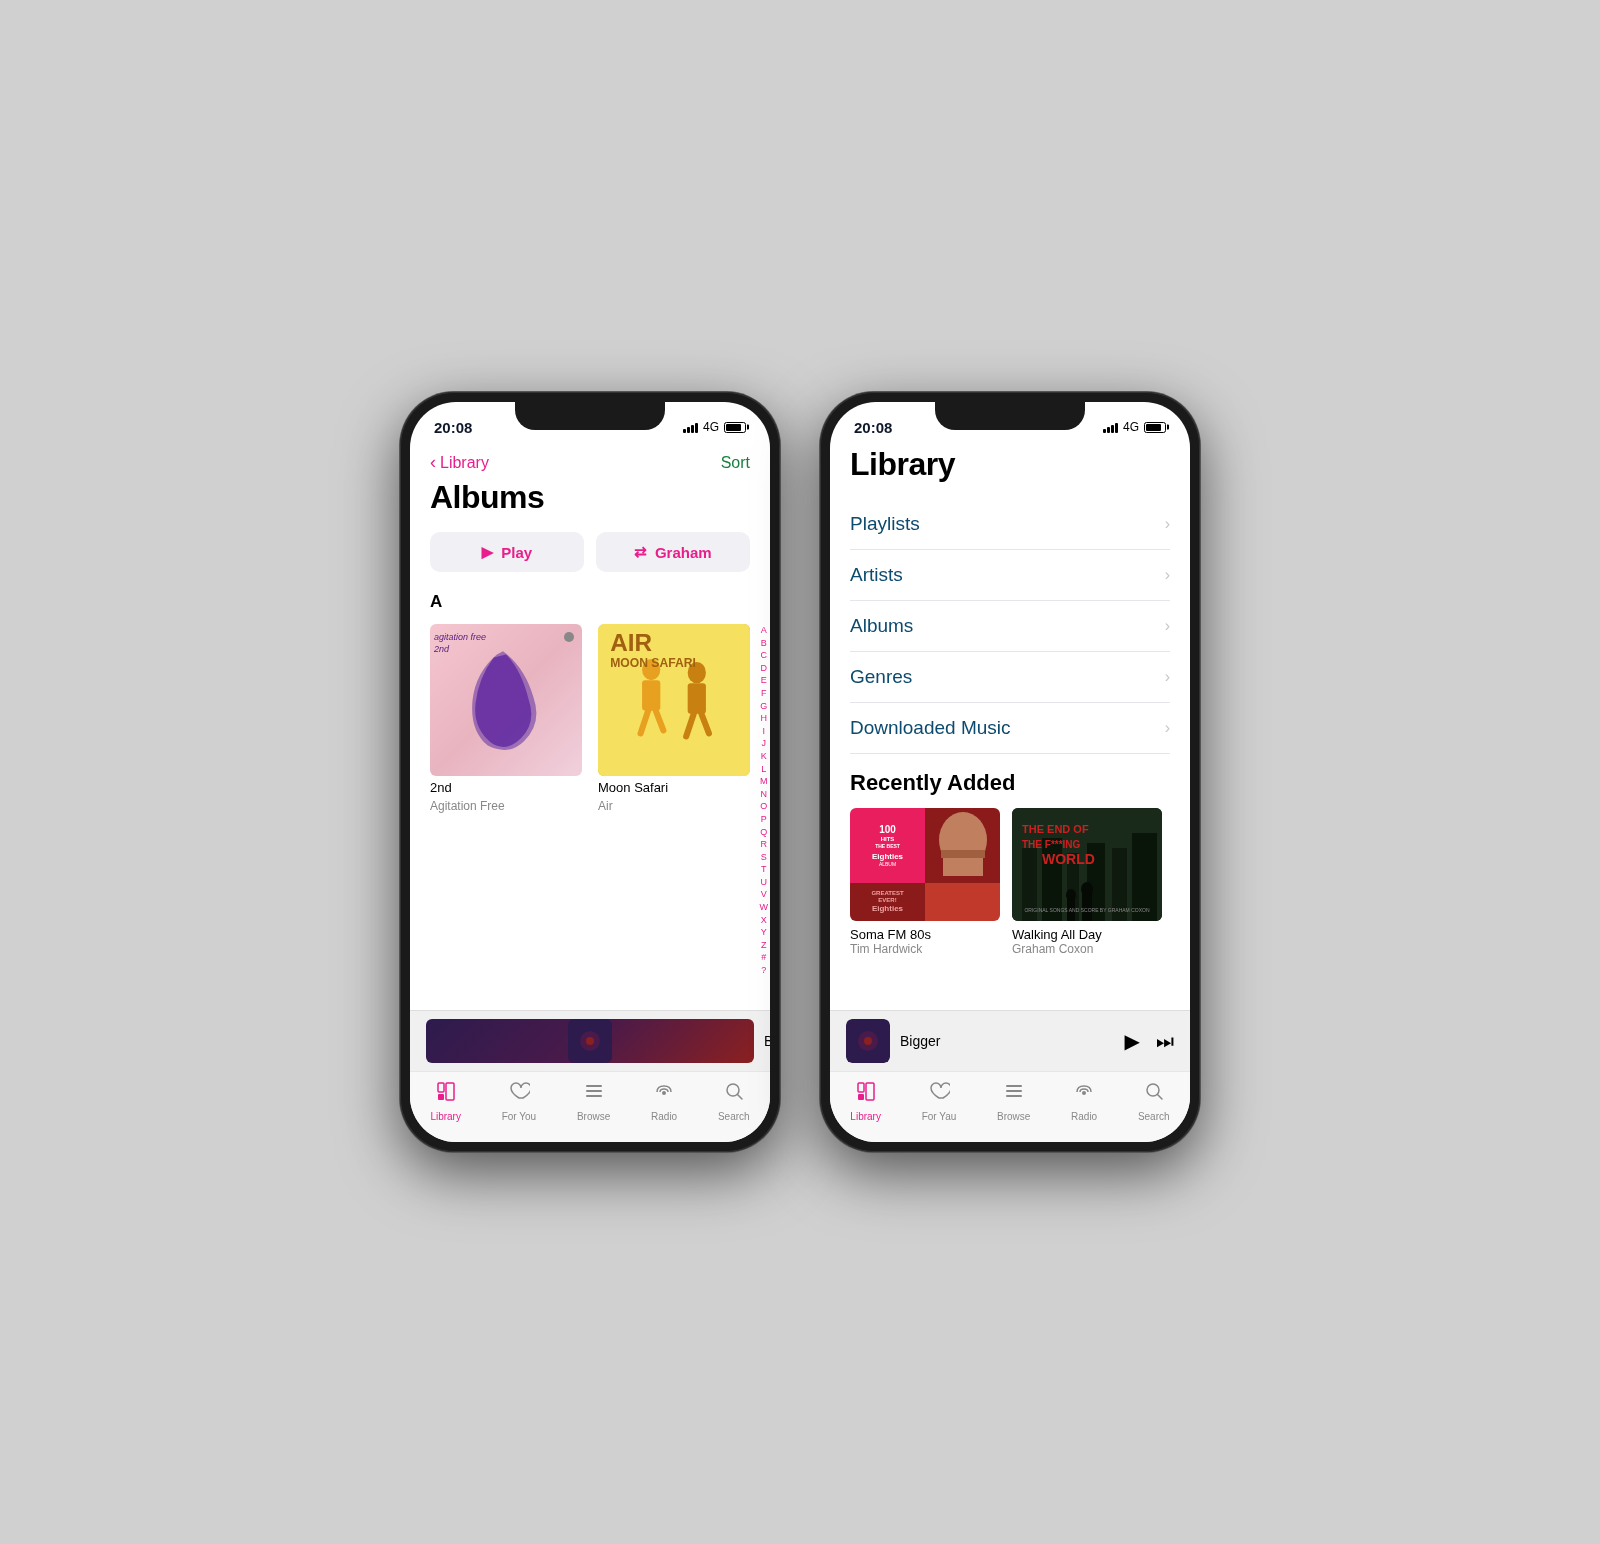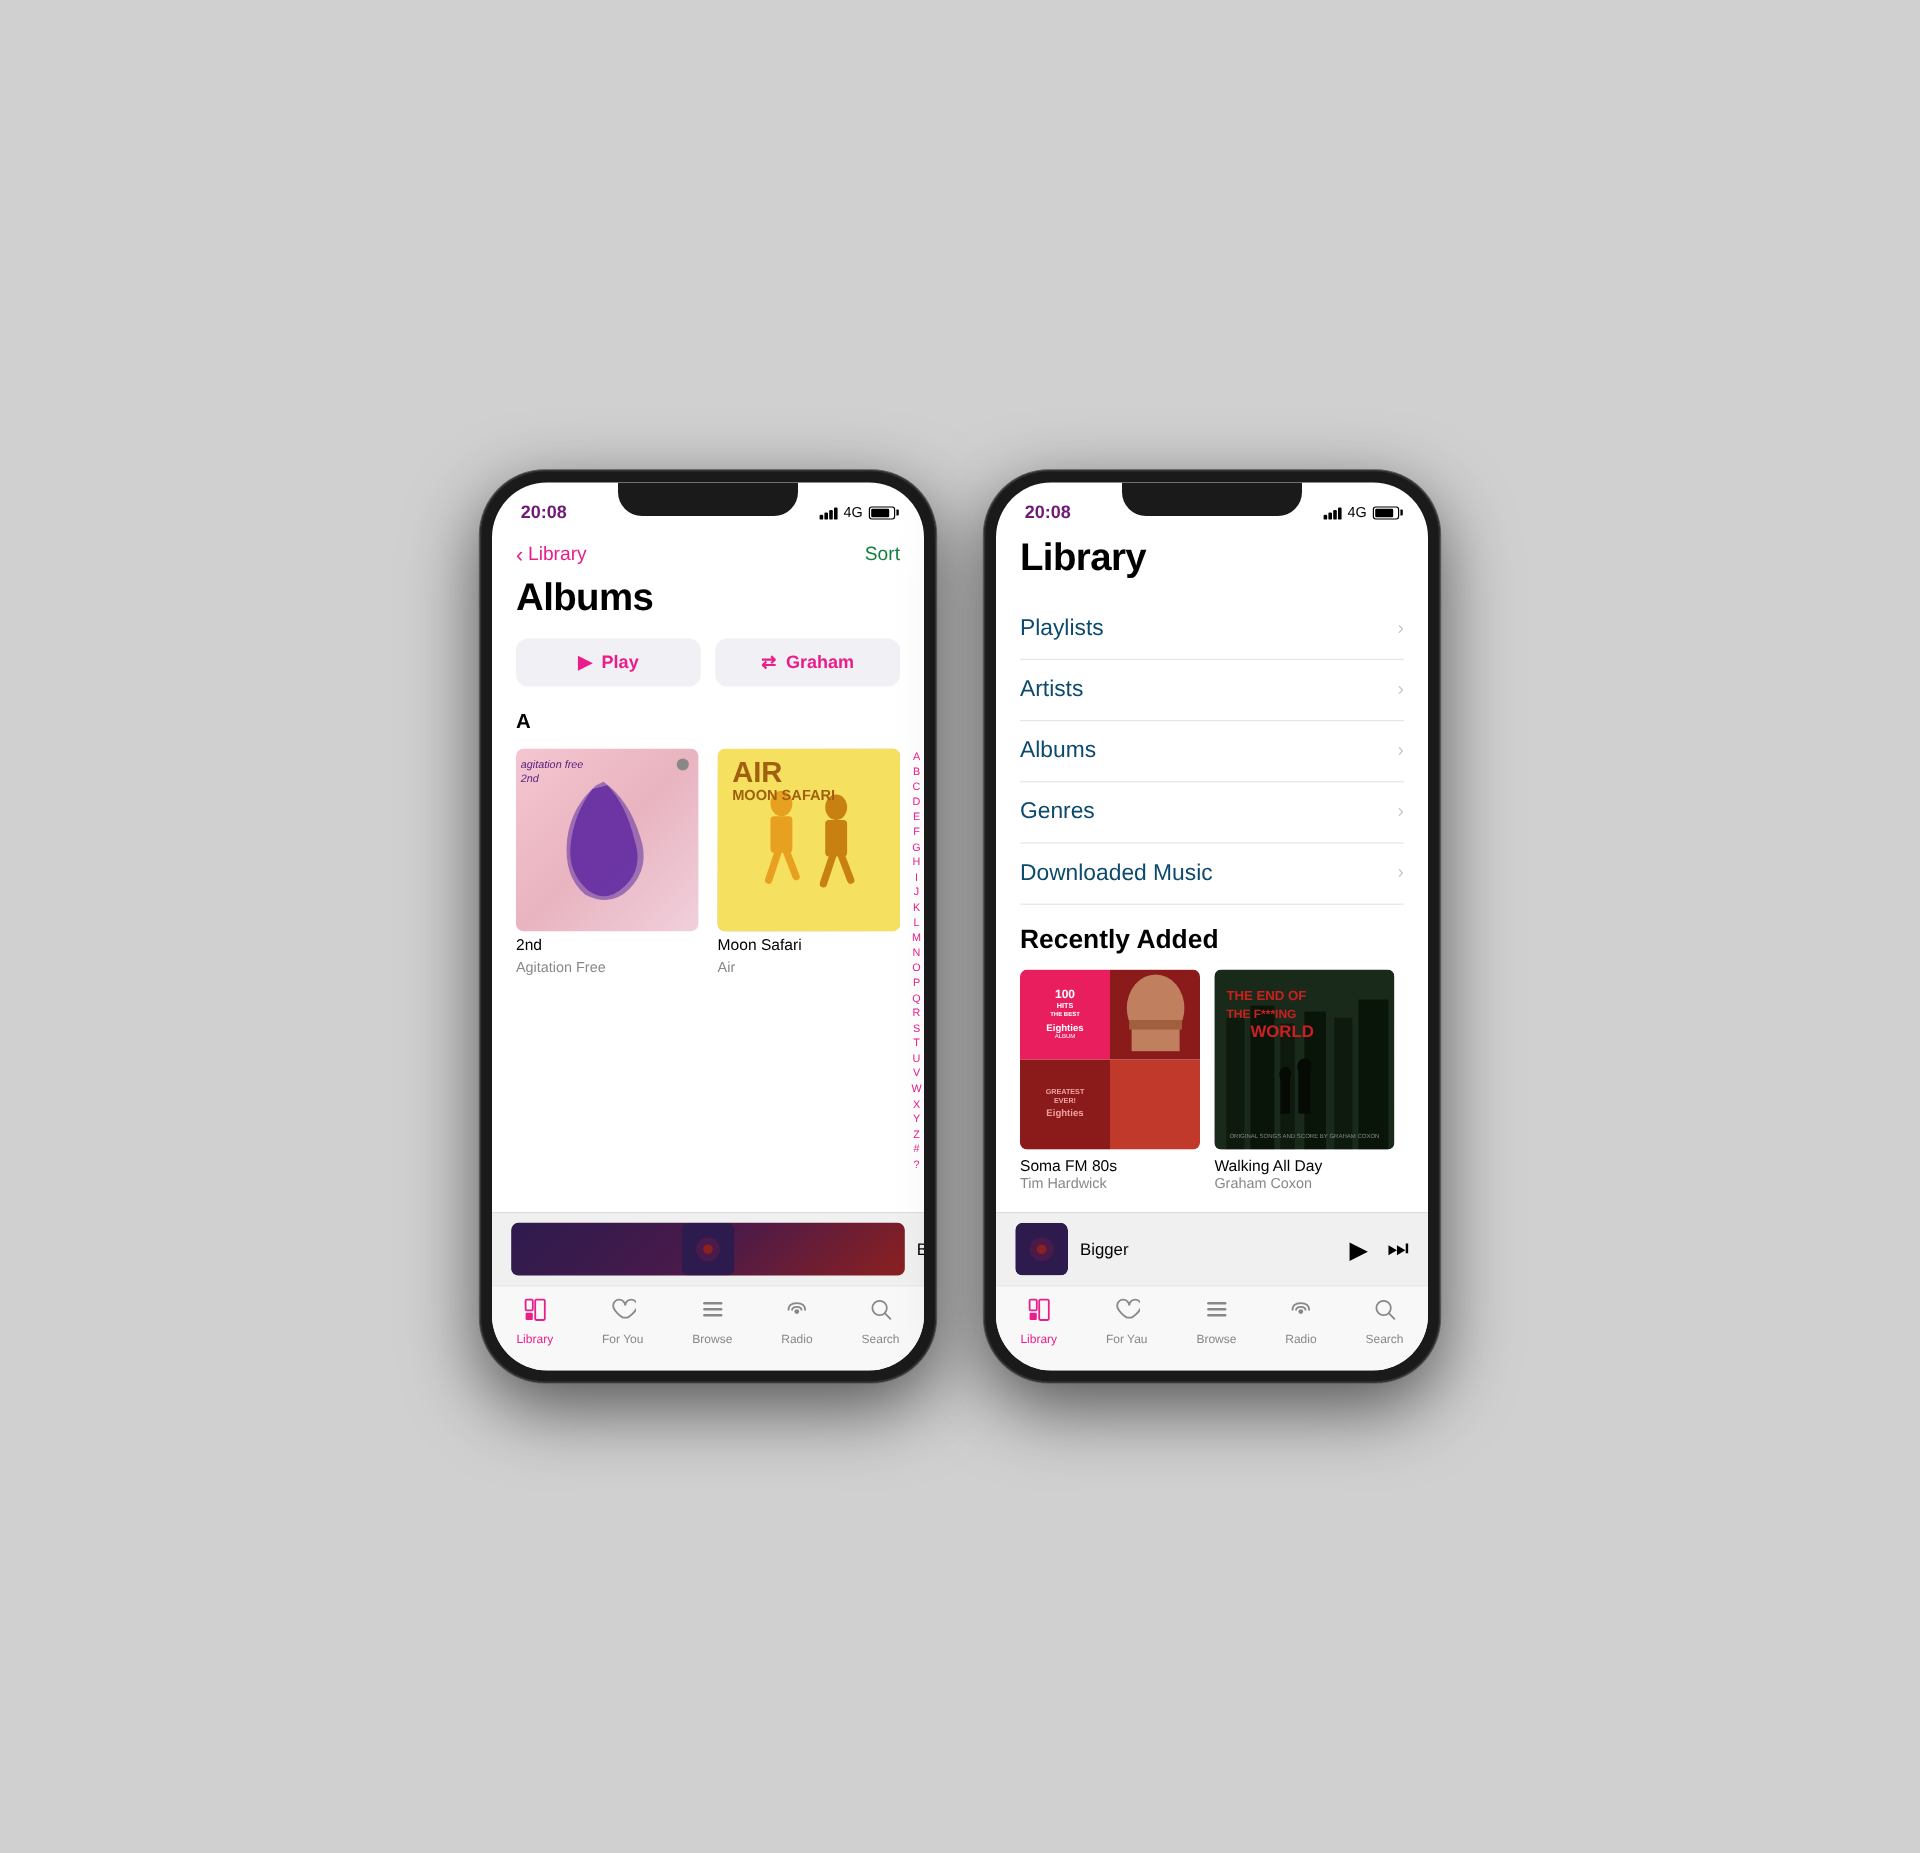--- a/index.html
+++ b/index.html
@@ -58,21 +58,21 @@
       justify-content: space-between;
       align-items: center;
       padding: 12px 24px 6px;
       height: 44px;
       flex-shrink: 0;
     }
 
     .status-time {
       font-size: 15px;
       font-weight: 600;
-      color: #701a75;
+      color: #0f172a;
     }
 
     .status-icons {
       display: flex;
       align-items: center;
       gap: 5px;
       font-size: 12px;
       color: #000;
     }
 
@@ -295,21 +295,21 @@
 
     .recent-albums-row::-webkit-scrollbar { display: none; }
 
     .recent-album-item {
       flex-shrink: 0;
       width: 150px;
     }
 
     .recent-album-cover {
       width: 150px;
-      height: 150px;
+      height: 113px;
       border-radius: 6px;
       overflow: hidden;
       margin-bottom: 6px;
     }
 
     .recent-album-title {
       font-size: 13px;
       font-weight: 500;
       color: #000;
     }

